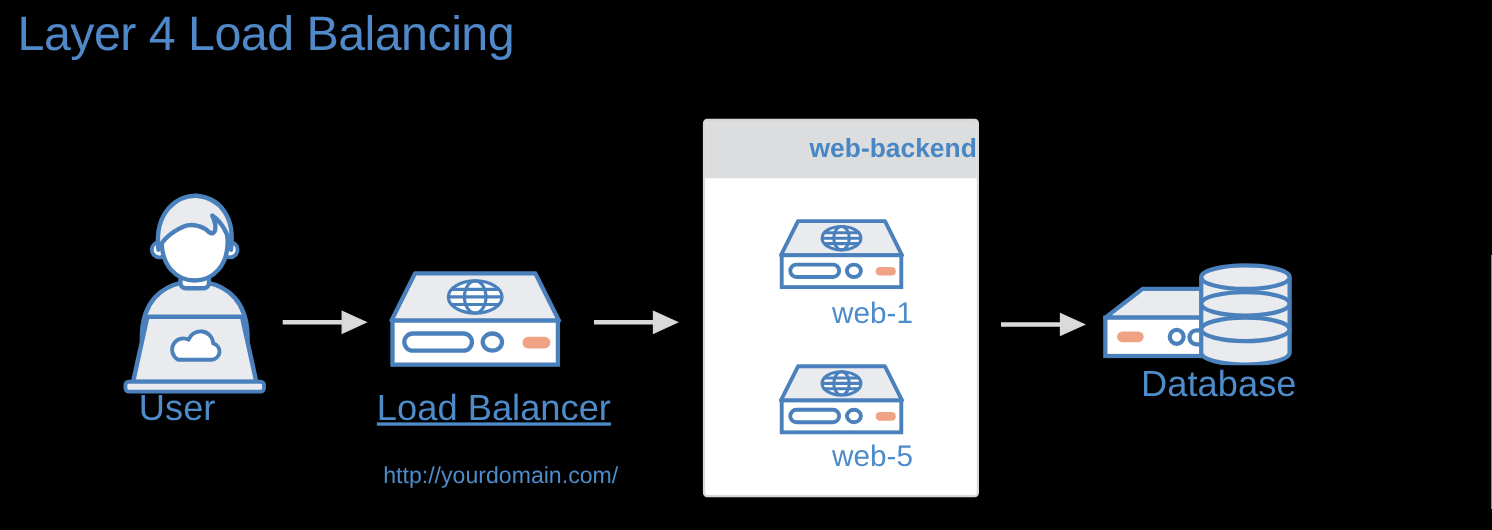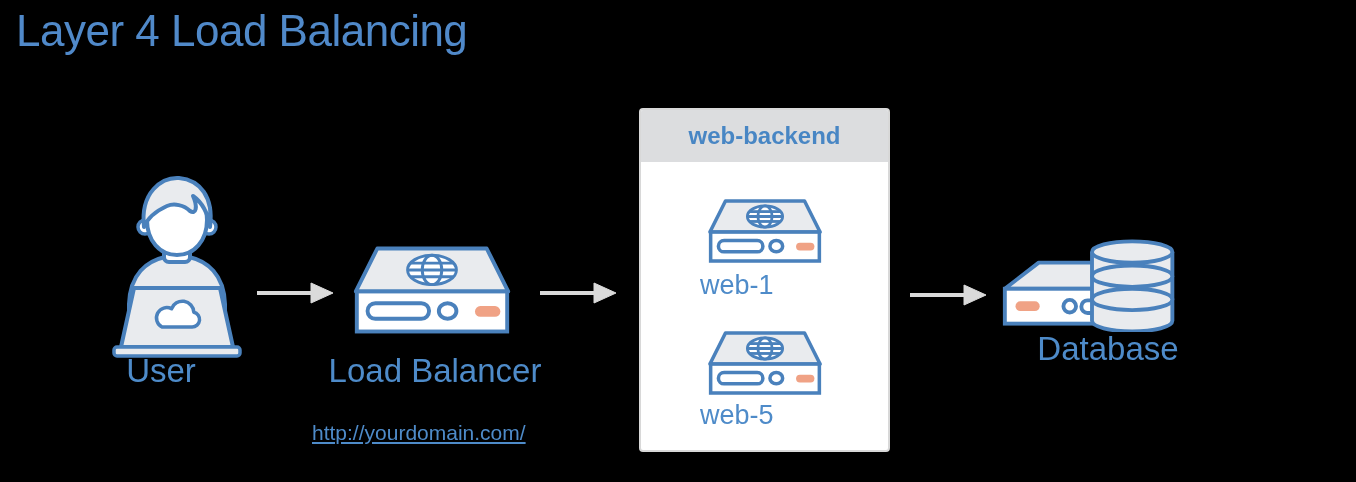--- a/index.html
+++ b/index.html
@@ -12,43 +12,42 @@
     left:16px;top:6px;width:700px;
     font-size:44px;letter-spacing:-0.5px;
     color:var(--title_blue,#5089c9);
   }
   .node-label{
     text-align:center;
     font-size:33px;
     color:var(--label_blue,#4e8bc9);
   }
   .small-label{
-    text-align:left;
+    text-align:right;
     font-size:27px;
     color:var(--label_blue,#4e8bc9);
   }
   .url-label{
-    text-align:left;
+    text-align:right;
     font-size:21px;
     color:var(--label_blue,#4e8bc9);
-    text-decoration:underline;
   }
   
   #backend-panel{
     left:639px;top:108px;width:251px;height:344px;
     background:#ffffff;
     border:2px solid var(--panel_border,#d8d8d8);
     border-radius:4px;
     box-sizing:border-box;
   }
   #backend-panel-header{
     position:absolute;left:0;top:0;right:0;height:52px;
     background:var(--panel_header_bg,#dcdddf);
     border-radius:2px 2px 0 0;
-    display:flex;align-items:center;justify-content:center;
+    display:flex;align-items:center;justify-content:flex-end;
     font-size:24px;font-weight:bold;
     color:var(--header_blue,#4886c4);
   }
   svg .stroke{stroke:var(--blue_stroke,#4a81bc);fill:none;}
   svg .fillgray{fill:var(--fill_gray,#e9ebee);}
   svg .fillwhite{fill:#ffffff;}
   svg .orange{fill:var(--orange,#f0a285);}
   svg .arrowg{fill:var(--arrow_gray,#dadada);stroke:var(--arrow_gray,#dadada);}
 </style>
 </head>
@@ -107,21 +106,21 @@
         <rect class="stroke fillwhite" stroke-width="4" x="8" y="48" width="154" height="41"></rect>
 
         <rect class="stroke fillwhite" stroke-width="4" x="19" y="60" width="63" height="16" rx="8"></rect>
 
         <ellipse class="stroke fillwhite" stroke-width="4" cx="101" cy="68" rx="9" ry="8"></ellipse>
 
         <rect class="orange" x="129" y="63" width="26" height="11" rx="5.5"></rect>
       </svg>
     </span>
   </div>
-  <div class="abs node-label" style="left:315px;top:352px;width:240px;">Load Balancer</div>
+  <div class="abs node-label" style="left:329px;top:352px;width:240px;text-decoration:underline;">Load Balancer</div>
   <div class="abs url-label" style="left:312px;top:421px;width:250px;">http://yourdomain.com/</div>
 
   <span class="abs" style="left:538px;top:281px;">
     <svg width="80" height="24" viewBox="0 0 80 24">
       <line class="arrowg" x1="2" y1="12" x2="58" y2="12" stroke-width="4"></line>
       <polygon class="arrowg" points="56,2 78,12 56,22"></polygon>
     </svg>
   </span>
 
   <div id="backend-panel" class="abs">

